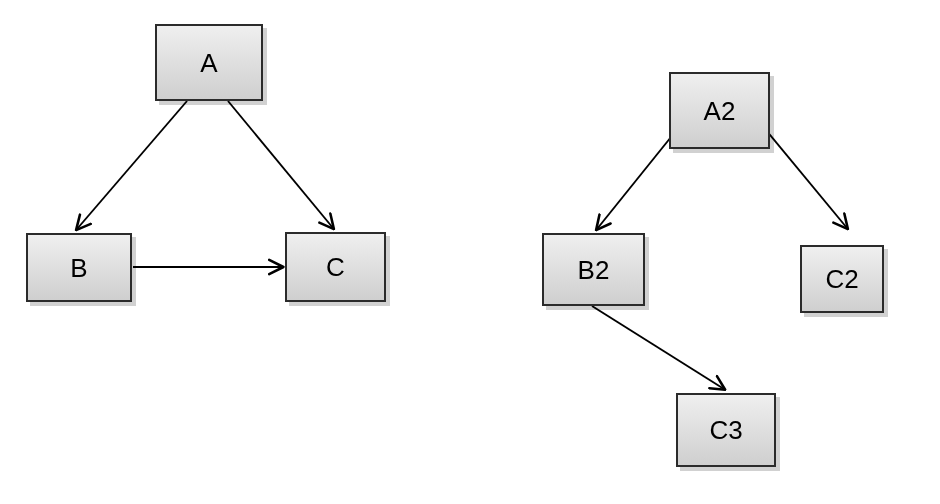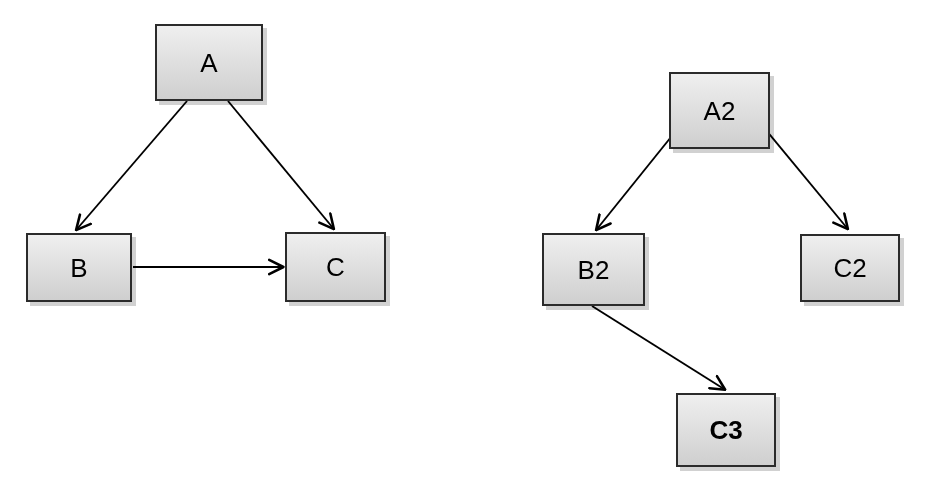--- a/index.html
+++ b/index.html
@@ -84,22 +84,22 @@
           <span class="node-label">C</span>
         </div>
       </div>
       <div>
         <div class="node" style="left: 669px; top: 24px; width: 101px; height: 77px; background: linear-gradient(rgb(239, 239, 239) 0%, rgb(207, 207, 207) 100%); border-color: rgb(43, 43, 43); box-shadow: rgba(0, 0, 0, 0.18) 4px 4px 0px 0px; margin-top: 48px;">
           <span class="node-label">A2</span>
         </div>
         <div class="node" style="left: 542px; top: 233px; width: 103px; height: 73px; background: linear-gradient(rgb(239, 239, 239) 0%, rgb(207, 207, 207) 100%); border-color: rgb(43, 43, 43); box-shadow: rgba(0, 0, 0, 0.18) 4px 4px 0px 0px; align-items: center;">
           <span class="node-label">B2</span>
         </div>
-        <div class="node" style="left: 800px; top: 234px; width: 100px; height: 68px; background: linear-gradient(rgb(239, 239, 239) 0%, rgb(207, 207, 207) 100%); border-color: rgb(43, 43, 43); box-shadow: rgba(0, 0, 0, 0.18) 4px 4px 0px 0px;">
+        <div class="node" style="left: 800px; top: 245px; width: 84px; height: 68px; background: linear-gradient(rgb(239, 239, 239) 0%, rgb(207, 207, 207) 100%); border-color: rgb(43, 43, 43); box-shadow: rgba(0, 0, 0, 0.18) 4px 4px 0px 0px;">
           <span class="node-label">C2</span>
         </div>
-        <div class="node" style="left: 676px; top: 393px; width: 100px; height: 74px; background: linear-gradient(rgb(239, 239, 239) 0%, rgb(207, 207, 207) 100%); border-color: rgb(43, 43, 43); box-shadow: rgba(0, 0, 0, 0.18) 4px 4px 0px 0px; font-weight: bold;">
+        <div class="node" style="left: 676px; top: 393px; width: 100px; height: 74px; background: linear-gradient(rgb(239, 239, 239) 0%, rgb(207, 207, 207) 100%); border-color: rgb(43, 43, 43); box-shadow: rgba(0, 0, 0, 0.18) 4px 4px 0px 0px;">
           <span class="node-label">C3</span>
         </div>
       </div>
     </div>
 
 </div>
 
 </body></html>

